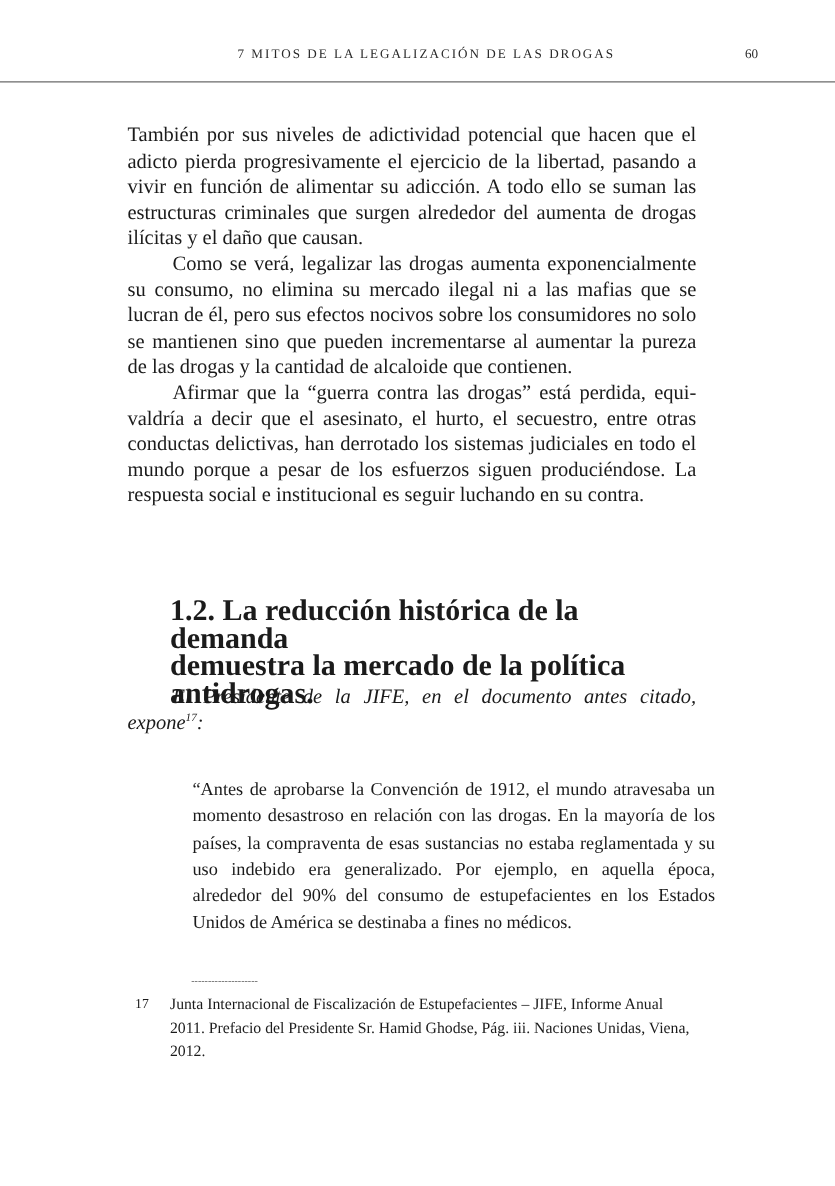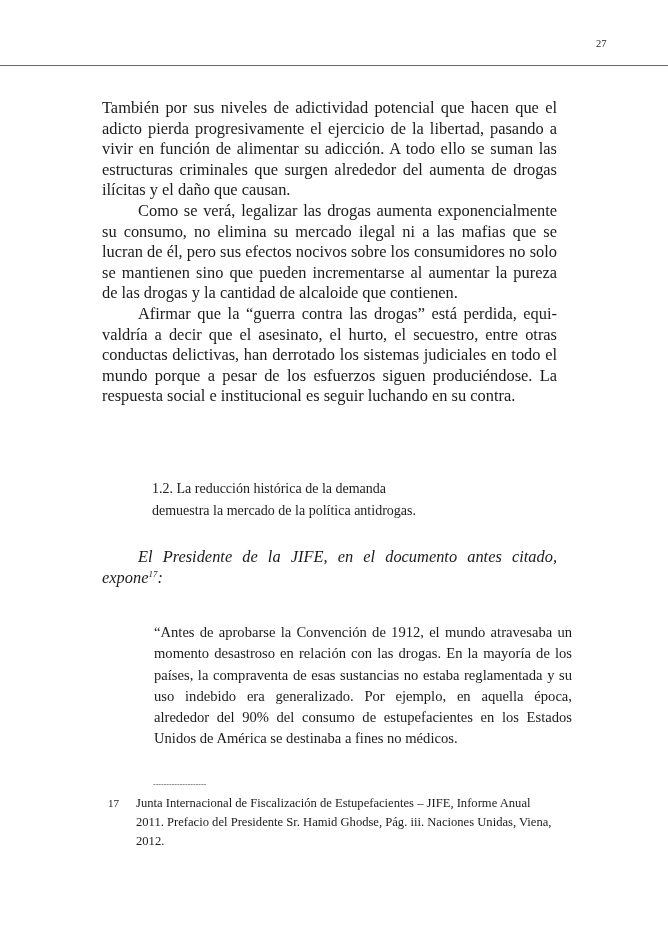--- a/index.html
+++ b/index.html
@@ -59,26 +59,26 @@
       hyphens: manual;
     }
     .body-text p {
       margin: 0;
     }
     .body-text p.indent {
       text-indent: 36px;
     }
     .section-heading {
       position: absolute;
-      left: 152px;
+      left: 136px;
       top: 478px;
       width: 420px;
-      font-size: 14px;
+      font-size: 24px;
       line-height: 22px;
-      font-weight: normal;
+      font-weight: bold;
       margin: 0;
     }
     .intro-para {
       position: absolute;
       left: 102px;
       top: 546px;
       width: 455px;
       font-size: 16.4px;
       line-height: 21px;
       text-align: justify;
@@ -128,21 +128,22 @@
       position: absolute;
       left: -28px;
       top: 0;
       font-size: 11px;
     }
   </style>
 </head>
 <body>
 
 <div class="running-header">
-  <span class="page-number">27</span>
+  <span class="running-title">7 mitos de la legalización de las drogas</span>
+  <span class="page-number">60</span>
 </div>
 <div class="header-rule"></div>
 
 <div class="body-text">
   <p>También por sus niveles de adictividad potencial que hacen que el adicto pierda progresivamente el ejercicio de la libertad, pasando a vivir en función de alimentar su adicción. A todo ello se suman las estructuras criminales que surgen alrededor del aumenta de drogas ilícitas y el daño que causan.</p>
   <p class="indent">Como se verá, legalizar las drogas aumenta exponencial­mente su consumo, no elimina su mercado ilegal ni a las mafias que se lucran de él, pero sus efectos nocivos sobre los consumi­dores no solo se mantienen sino que pueden incrementarse al aumentar la pureza de las drogas y la cantidad de alcaloide que contienen.</p>
   <p class="indent">Afirmar que la “guerra contra las drogas” está perdida, equi­valdría a decir que el asesinato, el hurto, el secuestro, entre otras conductas delictivas, han derrotado los sistemas judiciales en todo el mundo porque a pesar de los esfuerzos siguen produciéndose. La respuesta social e institucional es seguir luchando en su contra.</p>
 </div>
 
 <h2 class="section-heading">

